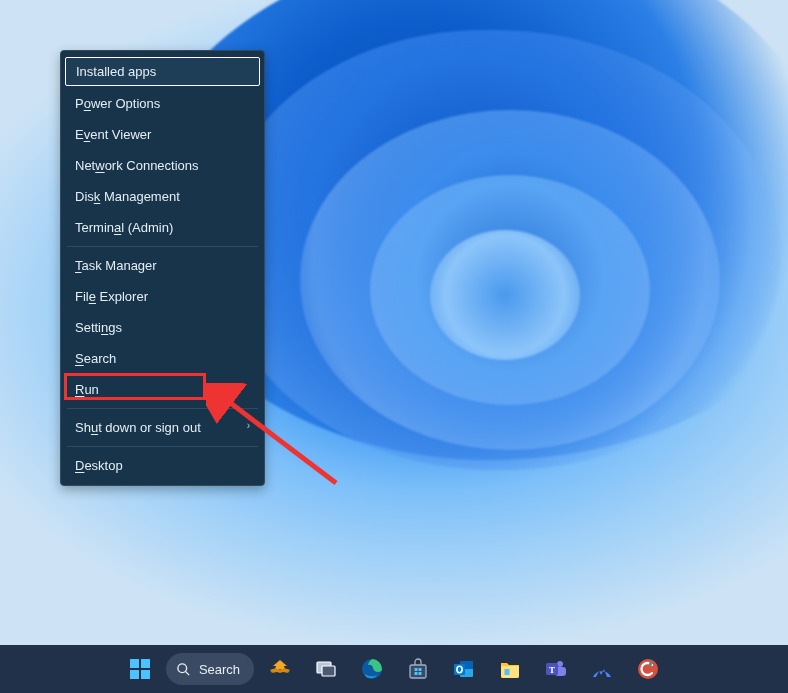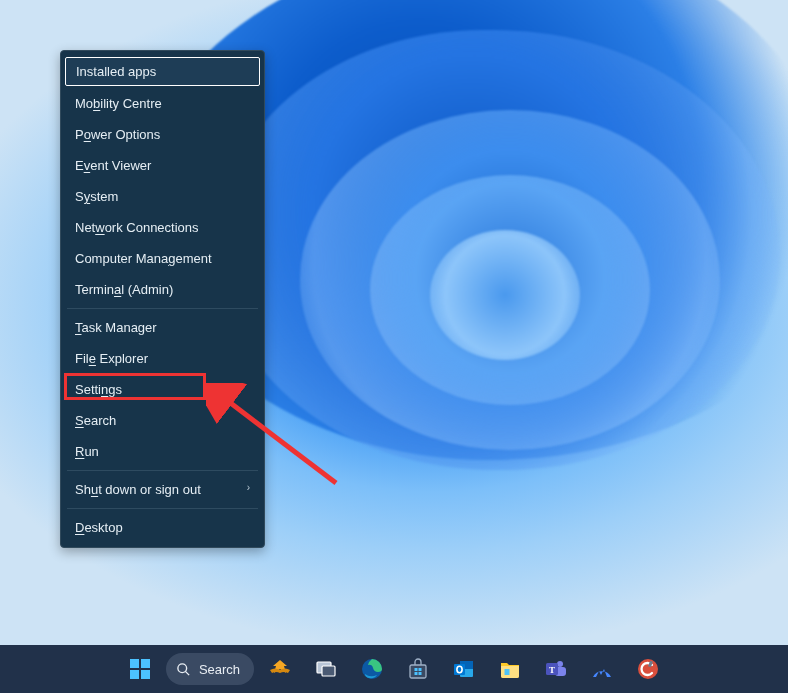--- a/index.html
+++ b/index.html
@@ -141,36 +141,30 @@
   <div class="bloom p3"></div>
   <div class="bloom p4"></div>
   <div class="bloom p5"></div>
 </div>
 
 <div class="winx-menu" id="menu-container">
     <div class="menu-item highlighted">
       <span>Installed apps</span>
     </div>
     <div class="menu-item">
-      <span>Mo<span class="underline">b</span>ility Centre</span>
-    </div>
-    <div class="menu-item">
       <span>P<span class="underline">o</span>wer Options</span>
     </div>
     <div class="menu-item">
       <span>E<span class="underline">v</span>ent Viewer</span>
     </div>
     <div class="menu-item">
-      <span>S<span class="underline">y</span>stem</span>
-    </div>
-    <div class="menu-item">
       <span>Net<span class="underline">w</span>ork Connections</span>
     </div>
     <div class="menu-item">
-      <span>Computer Mana<span class="underline">g</span>ement</span>
+      <span>Dis<span class="underline">k</span> Management</span>
     </div>
     <div class="menu-item">
       <span>Termin<span class="underline">a</span>l (Admin)</span>
     </div>
     <div class="menu-separator"></div>
     <div class="menu-item">
       <span><span class="underline">T</span>ask Manager</span>
     </div>
     <div class="menu-item">
       <span>Fil<span class="underline">e</span> Explorer</span>

